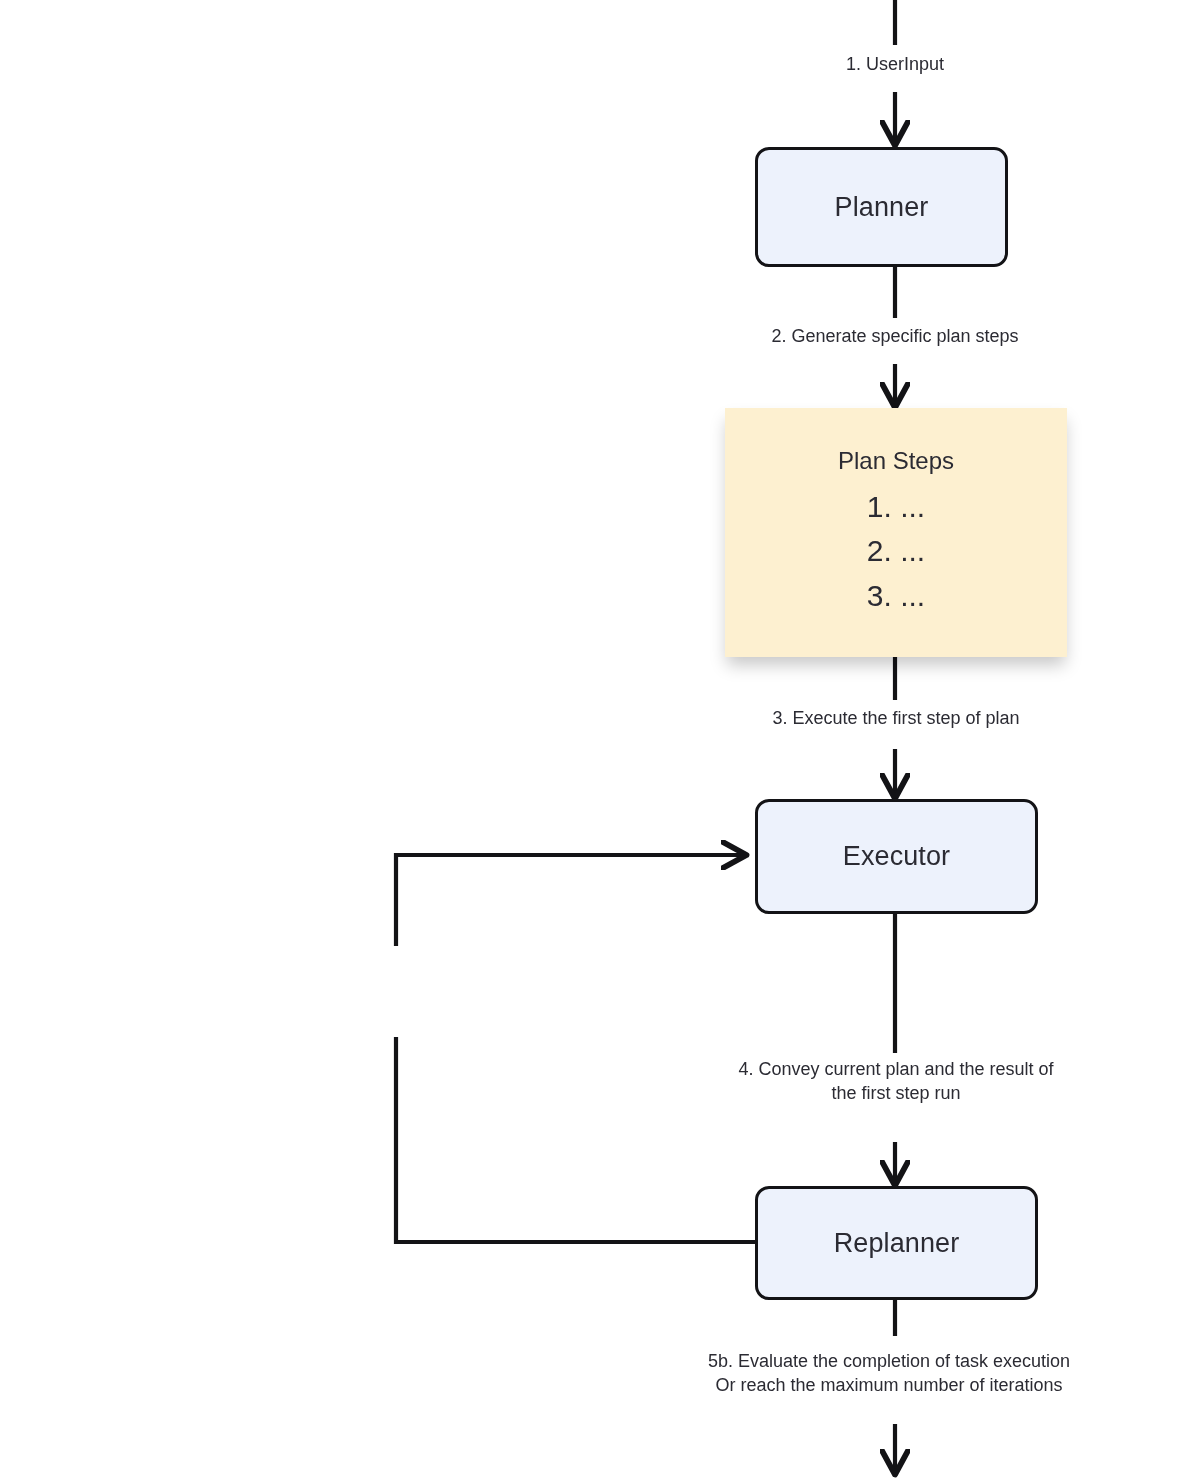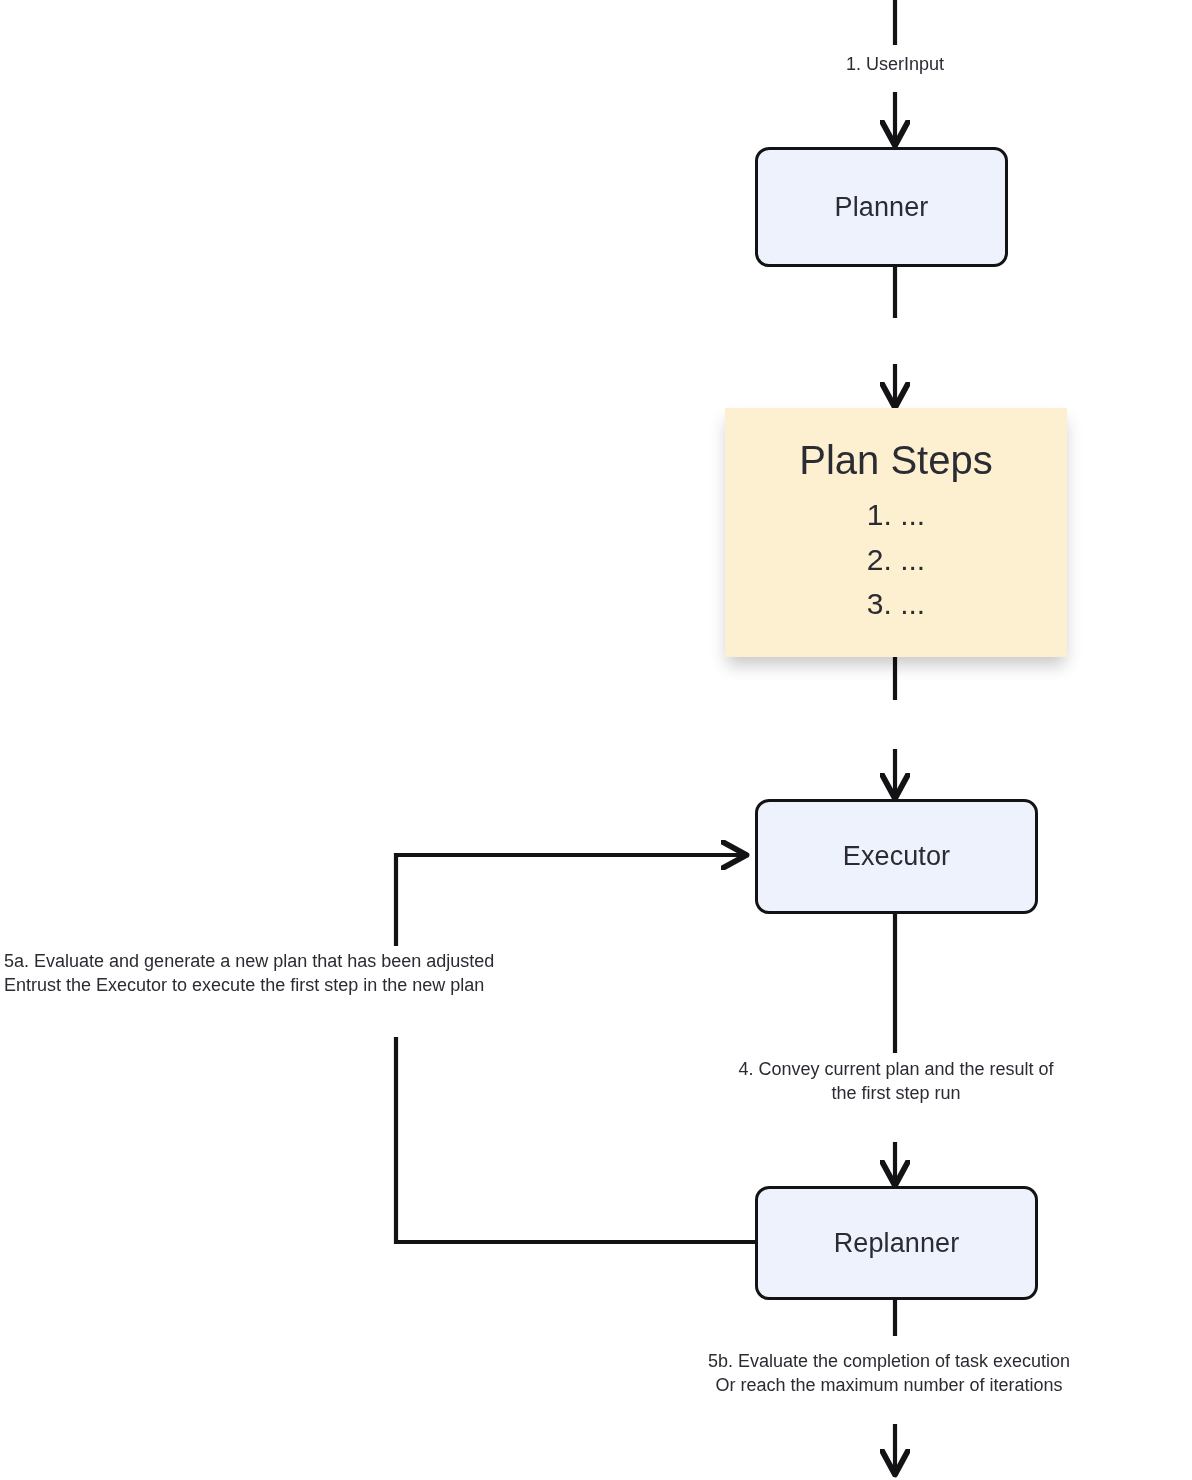--- a/index.html
+++ b/index.html
@@ -44,21 +44,21 @@
     letter-spacing: .1px;
   }
   .node-note {
     background: #fdf0d0;
     border: none;
     border-radius: 0;
     flex-direction: column;
     box-shadow: 0 10px 16px -2px rgba(0,0,0,.22);
   }
   .note-title {
-    font-size: 40px;
+    font-size: 24px;
     color: #2b2b33;
     margin-bottom: 10px;
   }
   .note-line {
     font-size: 30px;
     color: #2b2b33;
     line-height: 1.48;
   }
 
   
@@ -122,24 +122,24 @@
   <div class="node node-round" style="left:755px; top:799px; width:283px; height:115px;">
     <span>Executor</span>
   </div>
 
   <div class="node node-round" style="left:755px; top:1186px; width:283px; height:114px;">
     <span>Replanner</span>
   </div>
 
   <div class="edge-label lbl-center" style="left:695px; top:52px; width:400px;">1. UserInput</div>
 
+  <div class="edge-label lbl-center" style="left:645px; top:324px; width:500px;">2. Generate specific plan steps</div>
 
+  <div class="edge-label lbl-center" style="left:646px; top:706px; width:500px;">3. Execute the first step of plan</div>
 
   <div class="edge-label lbl-center" style="left:616px; top:1057px; width:560px;">4. Convey current plan and the result of
 the first step run</div>
 
-  <div class="edge-label lbl-left" style="left:4px; top:949px; width:800px;">5a. Evaluate and generate a new plan that has been adjusted
-Entrust the Executor to execute the first step in the new plan</div>
 
   <div class="edge-label lbl-center" style="left:586px; top:1341px; width:606px;margin-top:8px;">5b. Evaluate the completion of task execution
 Or reach the maximum number of iterations</div>
 
 </div>
 
 </body></html>

